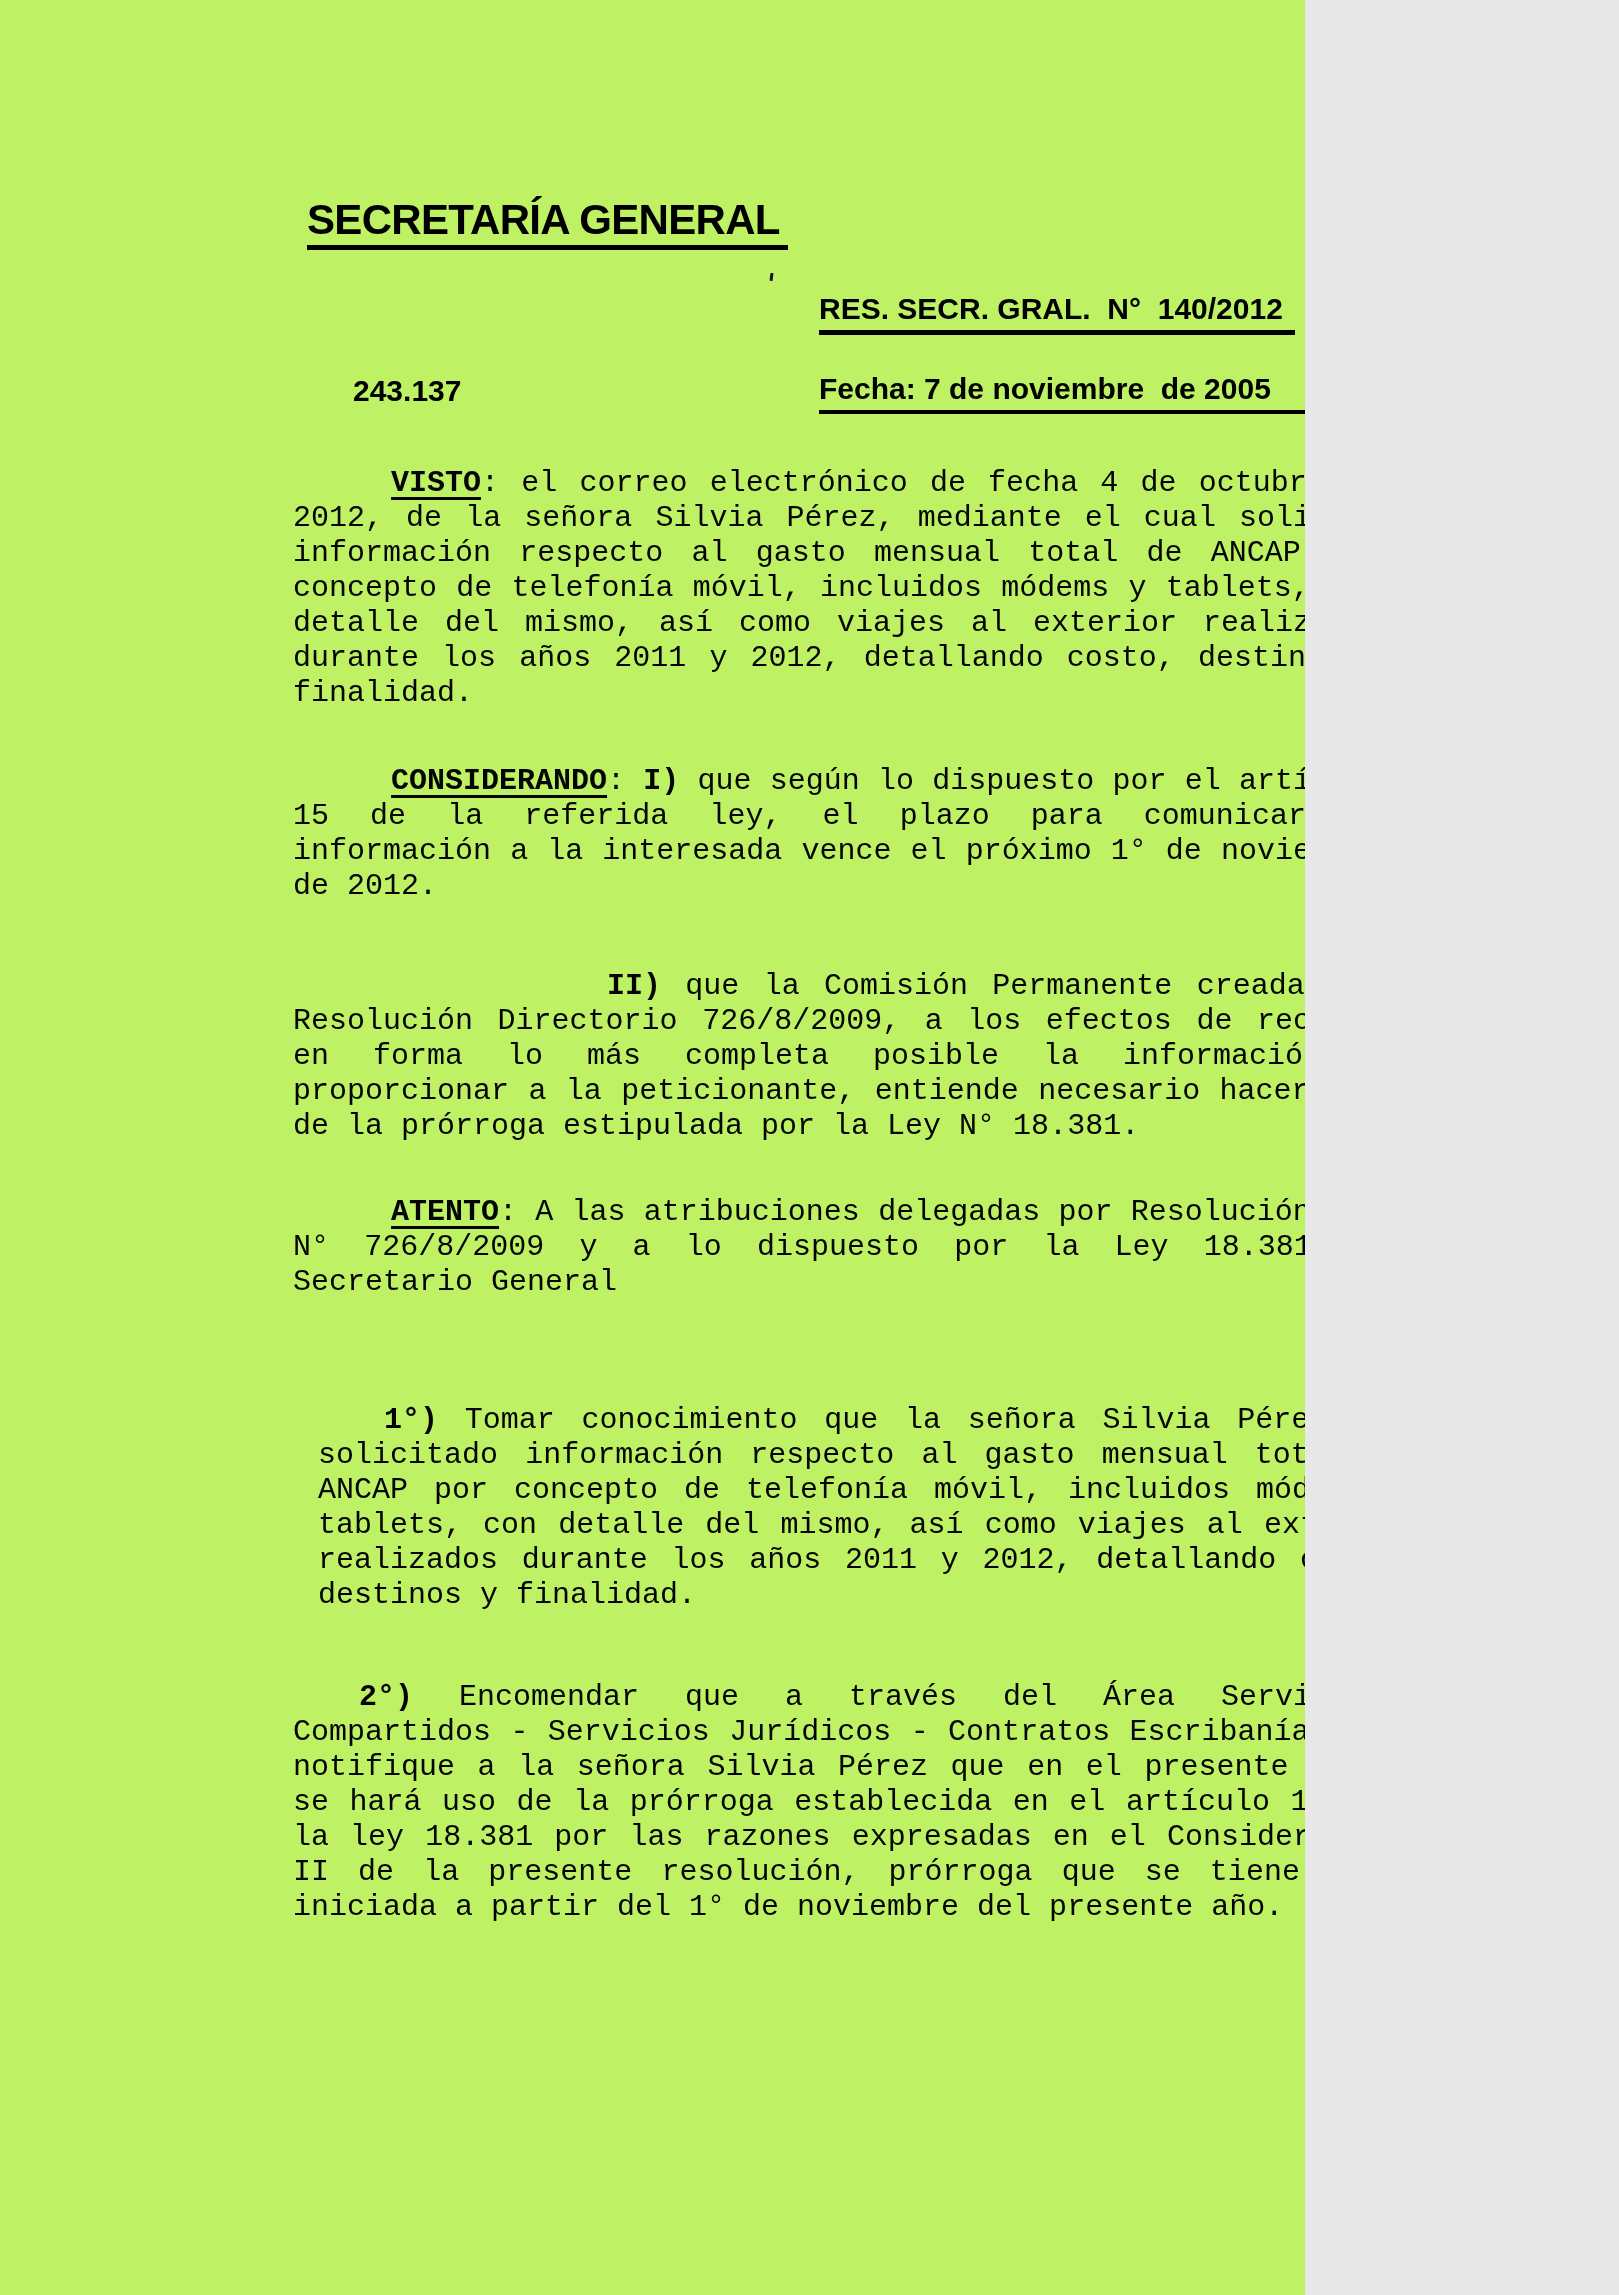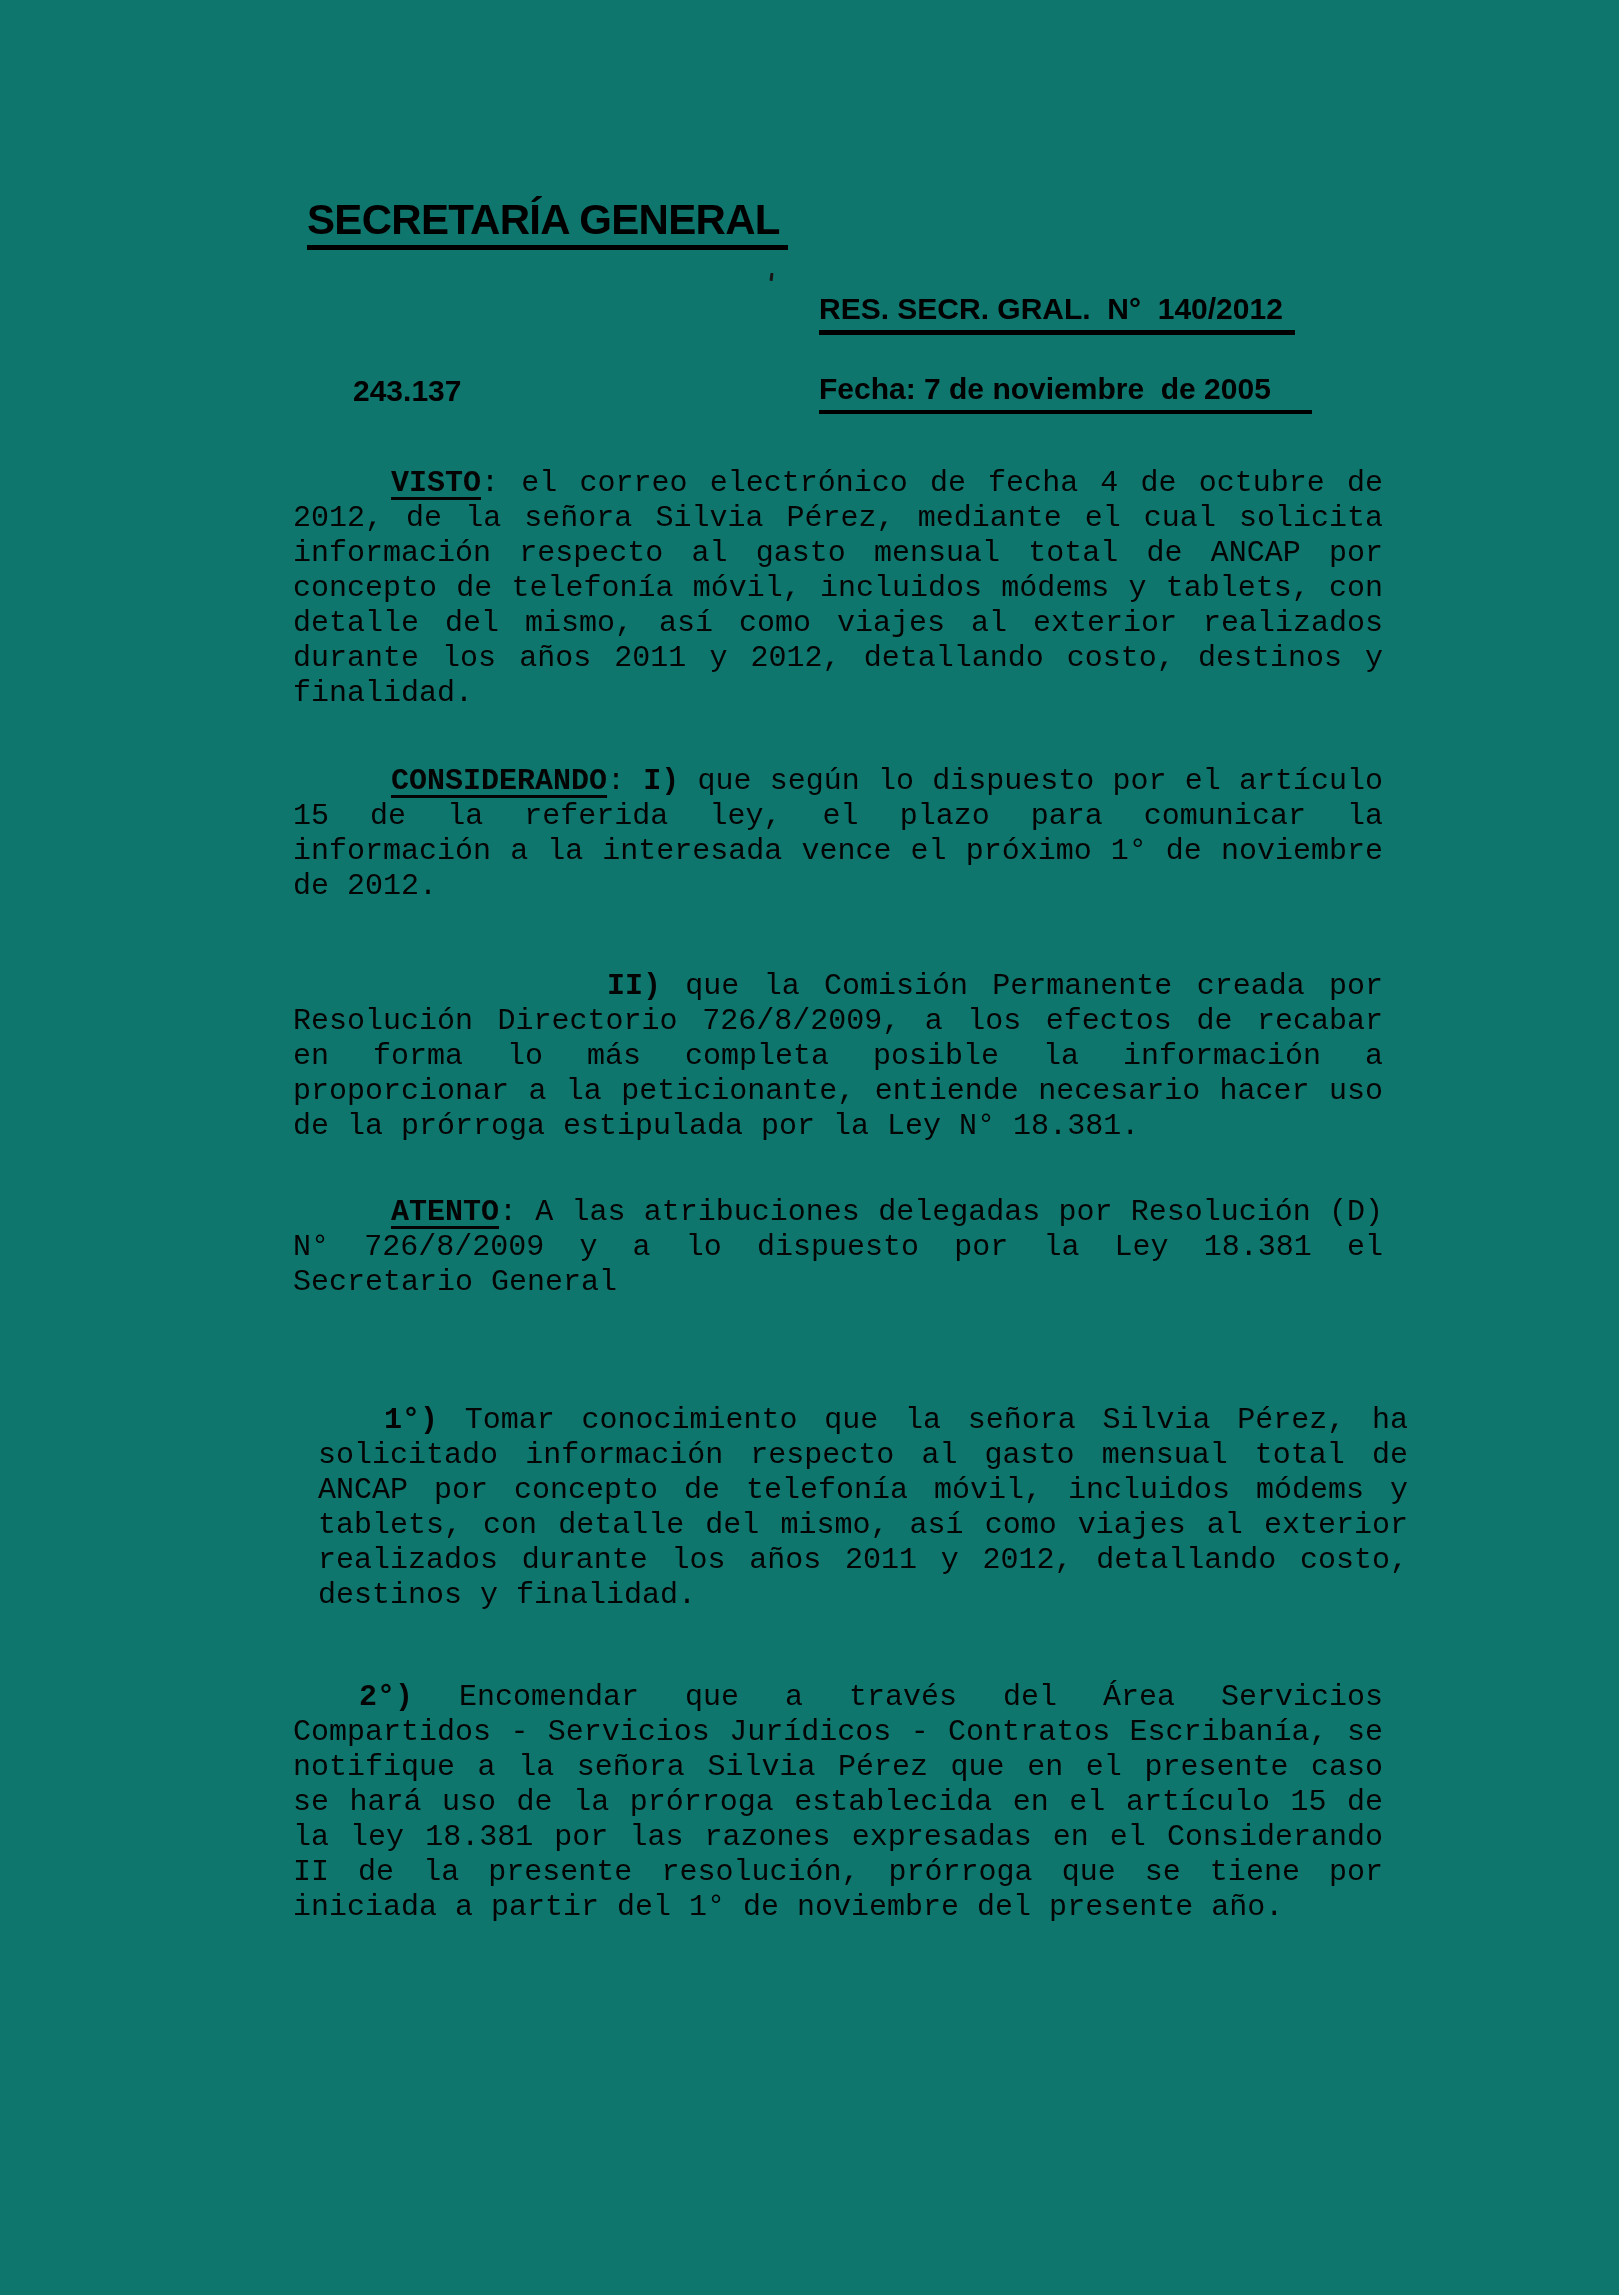--- a/index.html
+++ b/index.html
@@ -1,19 +1,19 @@
 <!DOCTYPE html>
 <html lang="es" style="font-size:10.5px"><head>
 <meta charset="utf-8">
 <style>
   html,body{margin:0;padding:0;background:#e8e8e8;}
   .page{
     position:relative;
-    width:1619px;height:2295px;
-    background:#0f766e;
+    width:1305px;height:2295px;
+    background:#bef264;
     color:#000;
     overflow:hidden;
     font-family:"Liberation Sans",sans-serif;
   }
   
   .doc-title{
     position:absolute;left:307px;top:198px;
     font:bold 42px/1.05 "Liberation Sans",sans-serif;
     letter-spacing:-0.7px;
     border-bottom:5.9px solid #000;

